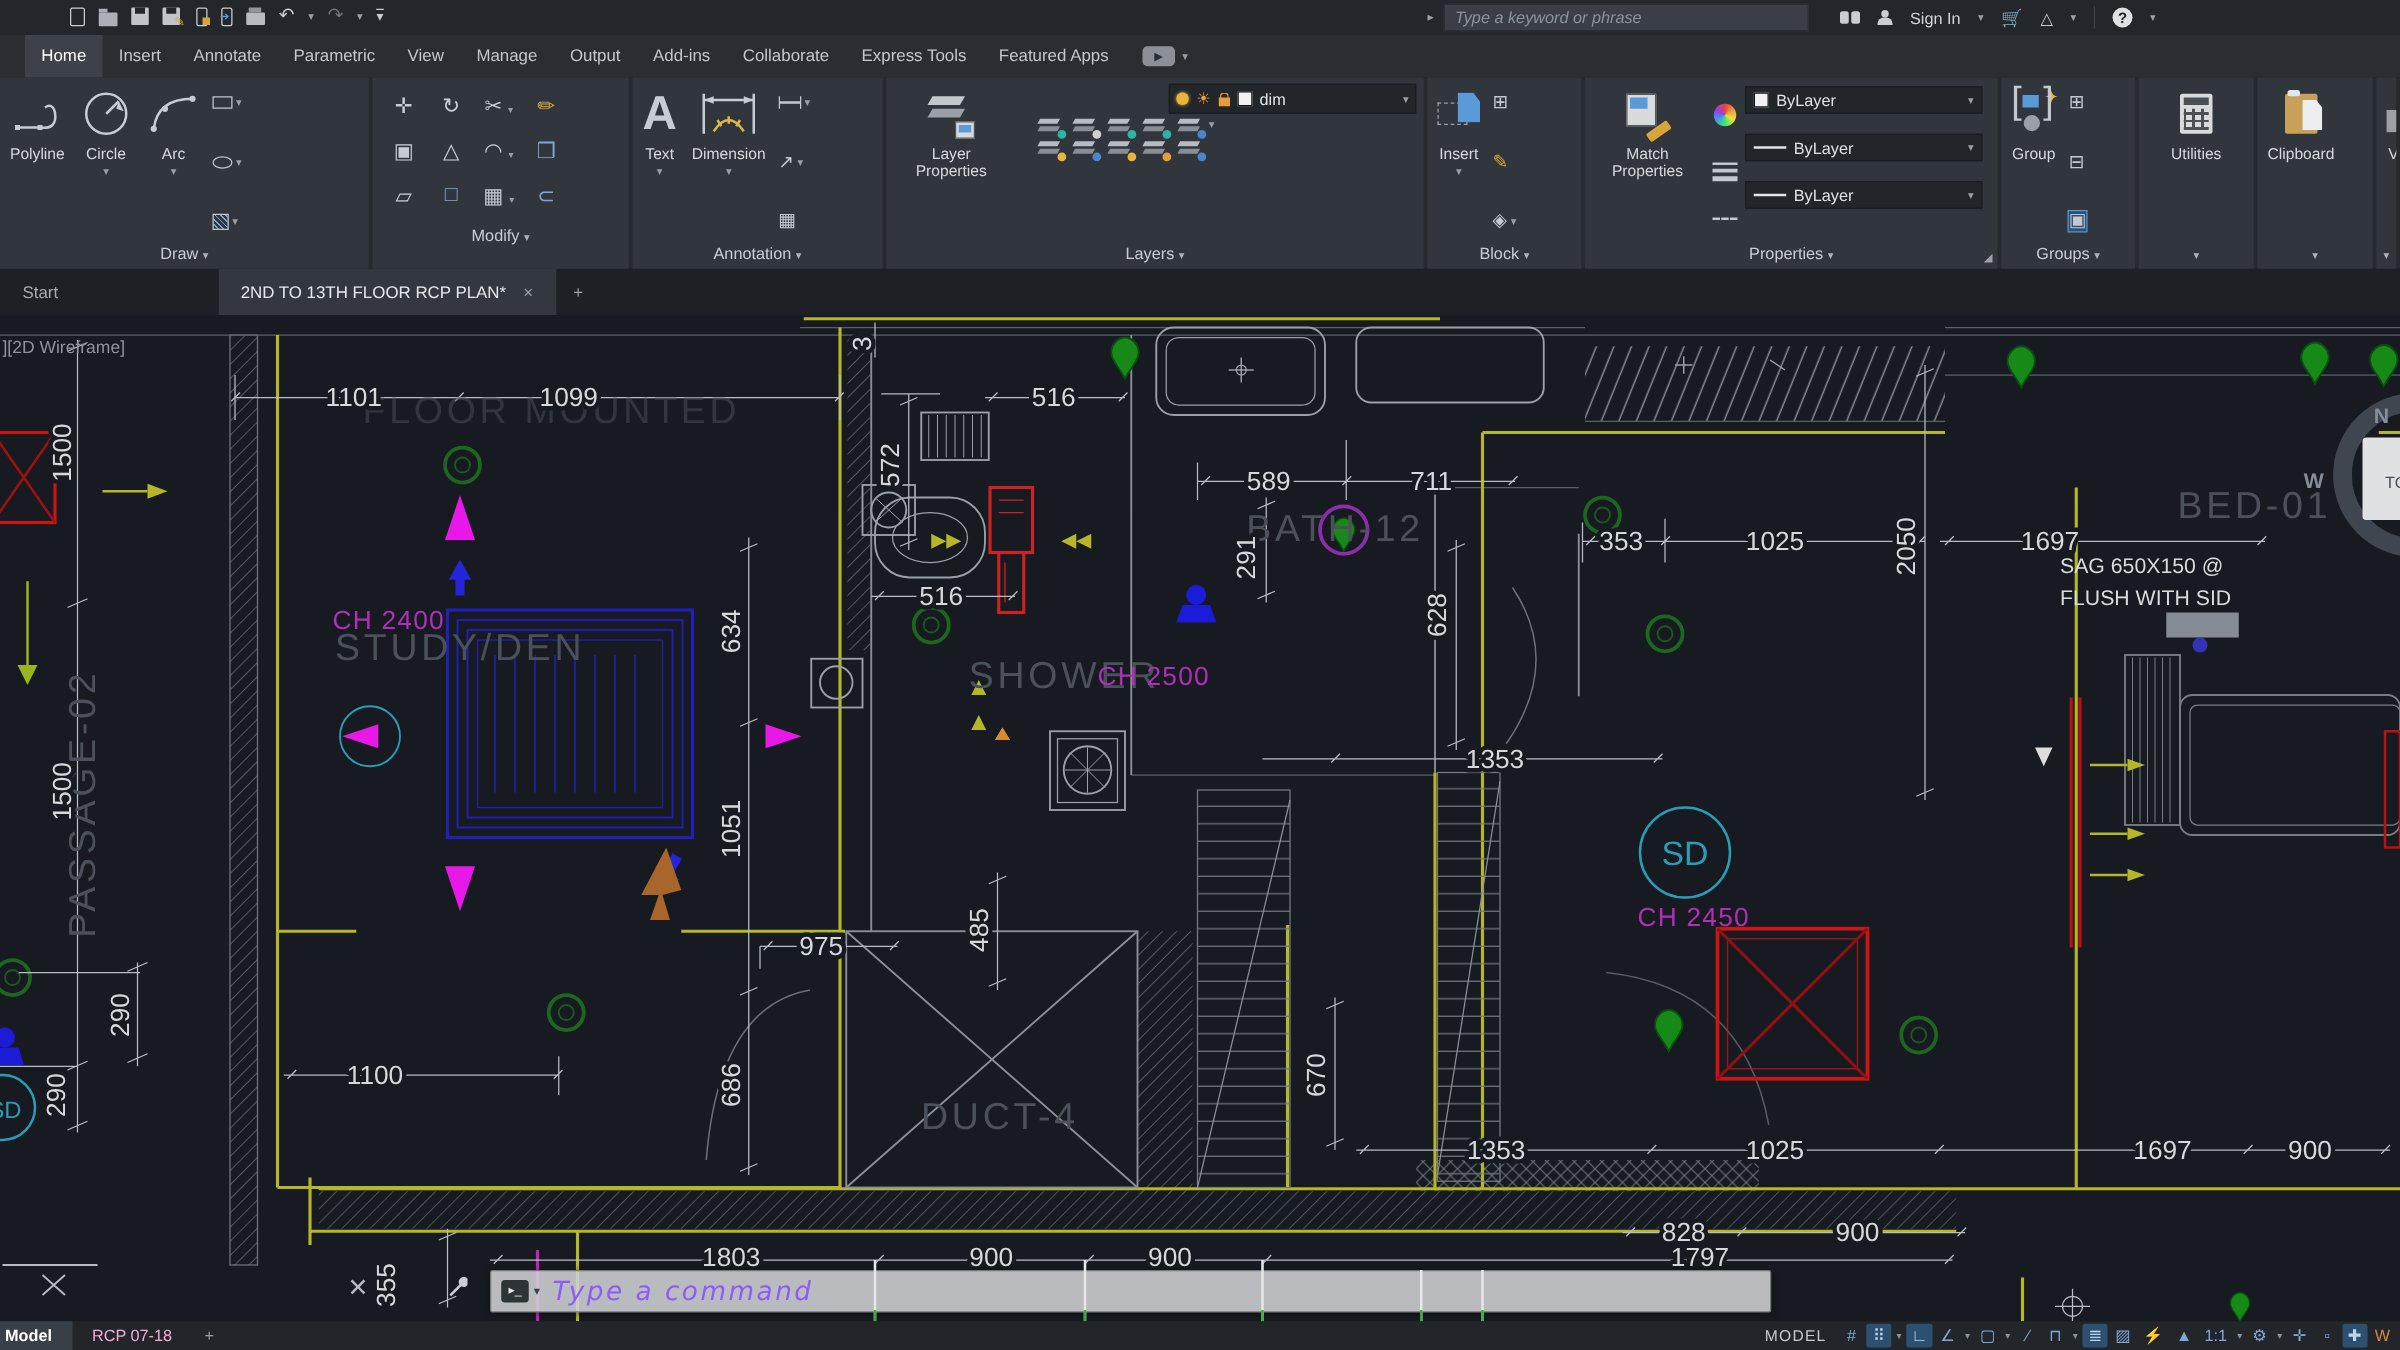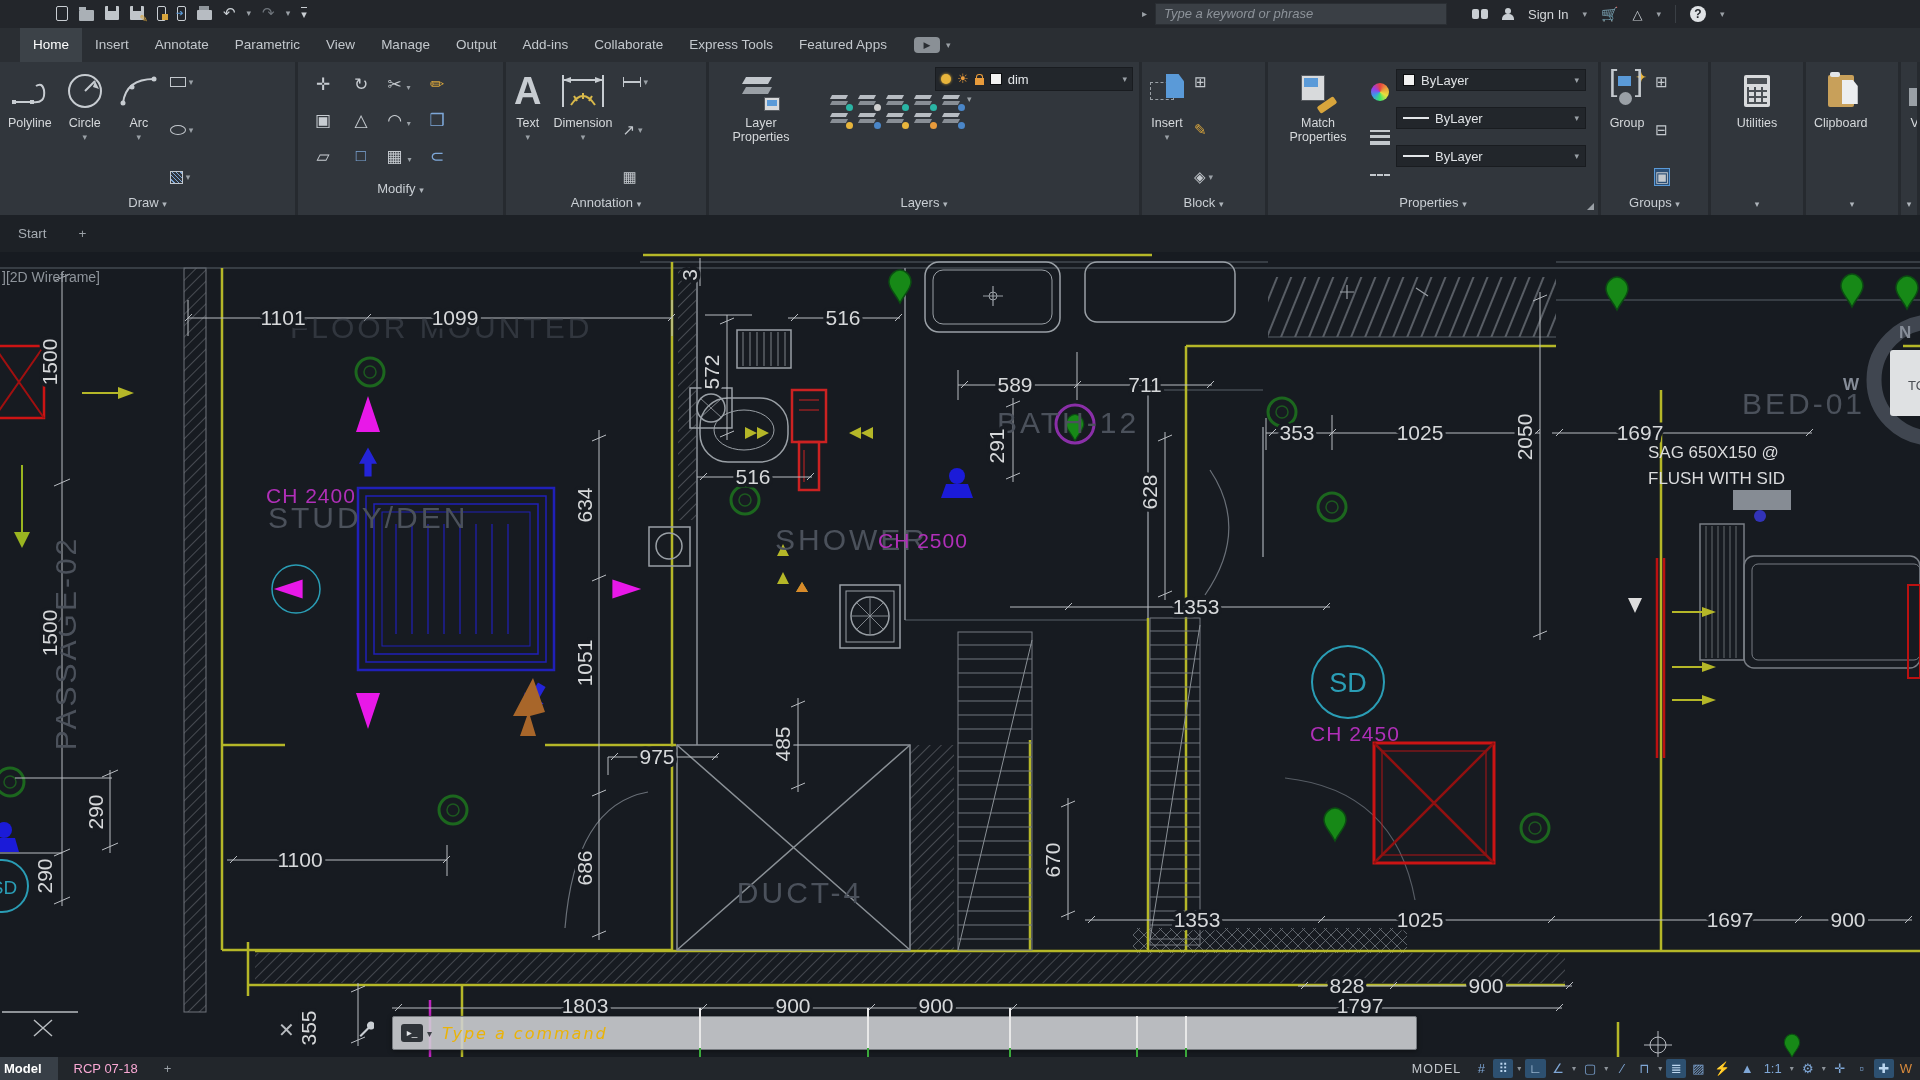--- a/index.html
+++ b/index.html
@@ -138,21 +138,21 @@
   .wallY{stroke:#b5b728;stroke-width:2.5;fill:none}
   .wallG{stroke:#8a9096;stroke-width:1.5;fill:none}
   .thin{stroke:#596069;stroke-width:1;fill:none}
   
   #cmdbar{position:absolute;left:392px;top:764px;width:1025px;height:34px;z-index:5;
     background:rgba(208,210,213,0.88);border:1px solid #75797e;border-radius:2px;
     display:flex;align-items:center;box-shadow:0 1px 5px rgba(0,0,0,.45)}
   .cmdicon{width:22px;height:18px;background:#2e3338;border-radius:3px;color:#e3e6e9;
     font-size:10px;text-align:center;line-height:17px;margin:0 4px 0 8px}
   .cmdcaret{color:#3c4146;font-size:10px;margin-right:10px}
-  .cmdtext{font-style:italic;color:#eab308;font-size:16px;font-family:"DejaVu Sans",sans-serif;letter-spacing:2px}
+  .cmdtext{font-style:italic;color:#8b5cf6;font-size:21px;font-family:"DejaVu Sans",sans-serif;letter-spacing:2px}
   .canx{position:absolute;left:278px;top:766px;color:#b8bcc0;font-size:20px;z-index:6}
   .wrench{position:absolute;left:356px;top:768px;z-index:6}
   .thru{position:absolute;width:2px;background:#e8e8e8;z-index:6}
   .thru:after{content:"";position:absolute;bottom:0;left:0;width:2px;height:9px;background:#3aa83a}
   
   #statusbar{height:23px;background:#22262b;display:flex;align-items:stretch;font-size:13px;position:relative}
   .mtab{padding:0 16px;line-height:23px;color:#f9a8d4}
   .mtab.on{background:#383f47;color:#fff;font-weight:bold;margin-left:-12px}
   .mplus{line-height:23px;color:#9aa0a6;padding:0 10px}
   .sright{position:absolute;right:4px;top:0;height:23px;display:flex;align-items:center;gap:2px}
@@ -513,20 +513,24 @@
           </span>
         <span>View</span>
       </div>
     </div>
     <div class="plabel"><span class="caret">▾</span></div>
   </div>
 </div>
 
 <div id="filetabs">
   <span class="ftab">Start</span>
+  <span class="ftab on" style="margin-left:110px">
+    <span>2ND TO 13TH FLOOR RCP PLAN*</span>
+    <span class="x">×</span>
+  </span>
   <span class="fplus">+</span>
 </div>
 
 <div id="canvas">
 <svg width="1920" height="805" viewBox="0 252 1920 805">
   <defs>
     <pattern id="hatch" width="8" height="8" patternUnits="userSpaceOnUse" patternTransform="rotate(45)">
       <line x1="0" y1="0" x2="0" y2="8" stroke="#6f747b" stroke-width="1.1"></line>
     </pattern>
     <pattern id="treads" width="10" height="14" patternUnits="userSpaceOnUse">

